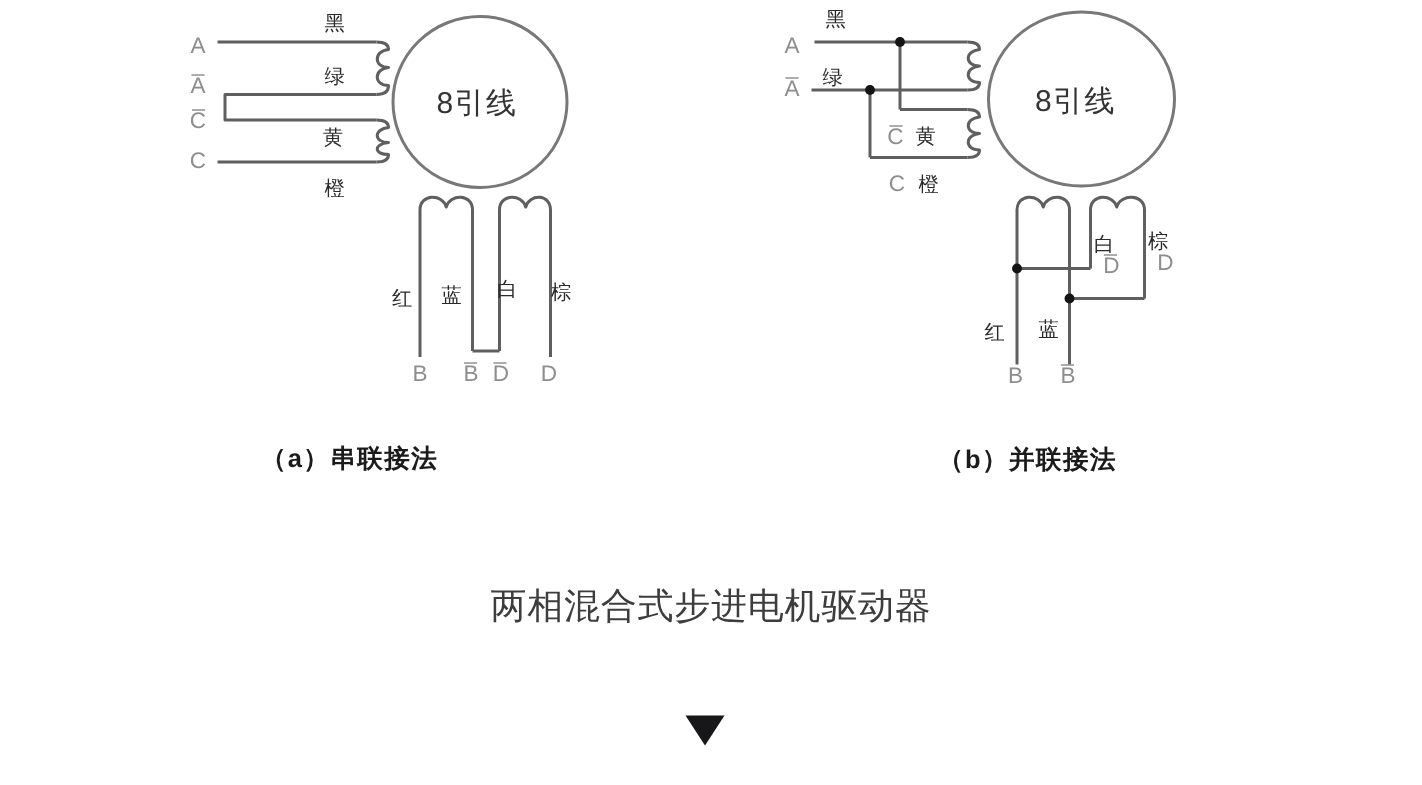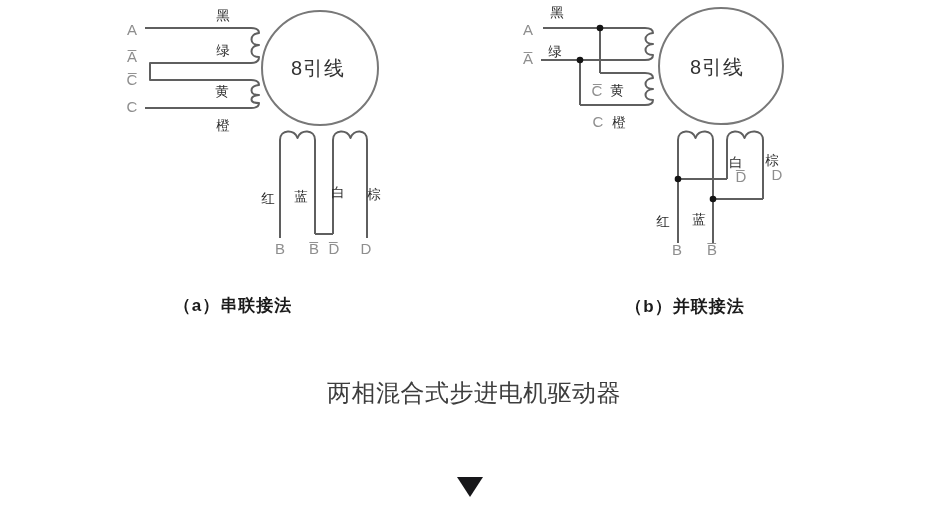--- a/index.html
+++ b/index.html
@@ -15,21 +15,21 @@
   svg { position: absolute; top: 0; left: 0; }
   .wire { fill: none; stroke: #5f5f5f; stroke-width: 2; stroke-linejoin: round; stroke-linecap: butt; }
   .motor-circle { fill: none; stroke: #787878; stroke-width: 2; }
   .junction { fill: #141414; stroke: none; }
   .terminal-text { font-family: "Liberation Sans", "DejaVu Sans", sans-serif; font-size: 15px; fill: #8e8e8e; }
   .color-text { font-family: "Liberation Sans", "DejaVu Sans", sans-serif; font-size: 13.5px; fill: #2a2a2a; }
   .motor-text { font-family: "Liberation Sans", "DejaVu Sans", sans-serif; font-size: 20px; fill: #333333; letter-spacing: 1px; }
   .sub-caption-text { font-family: "Liberation Sans", "DejaVu Sans", sans-serif; font-size: 17px; font-weight: bold; fill: #1b1b1b; letter-spacing: 1px; }
   .main-caption {
     position: absolute;
-    top: 379px;
+    top: 391px;
     left: 0;
     width: 948px;
     text-align: center;
     font-size: 24px;
     line-height: 27px;
     color: #3d3d3d;
     letter-spacing: 0.5px;
   }
   .expander {
     position: absolute;

